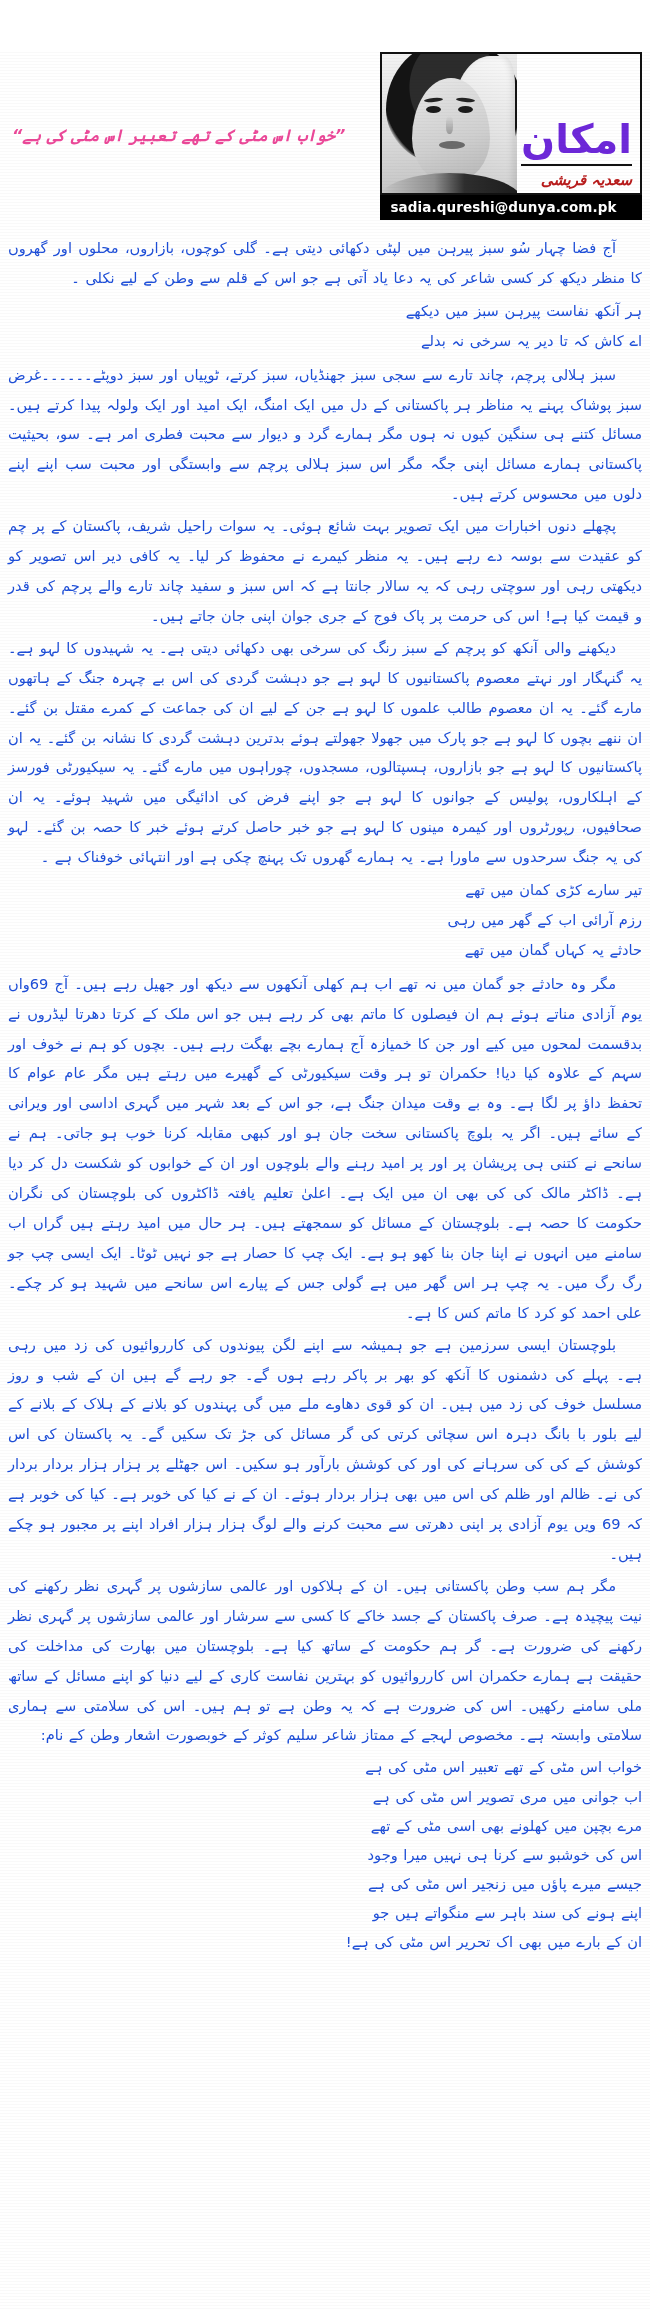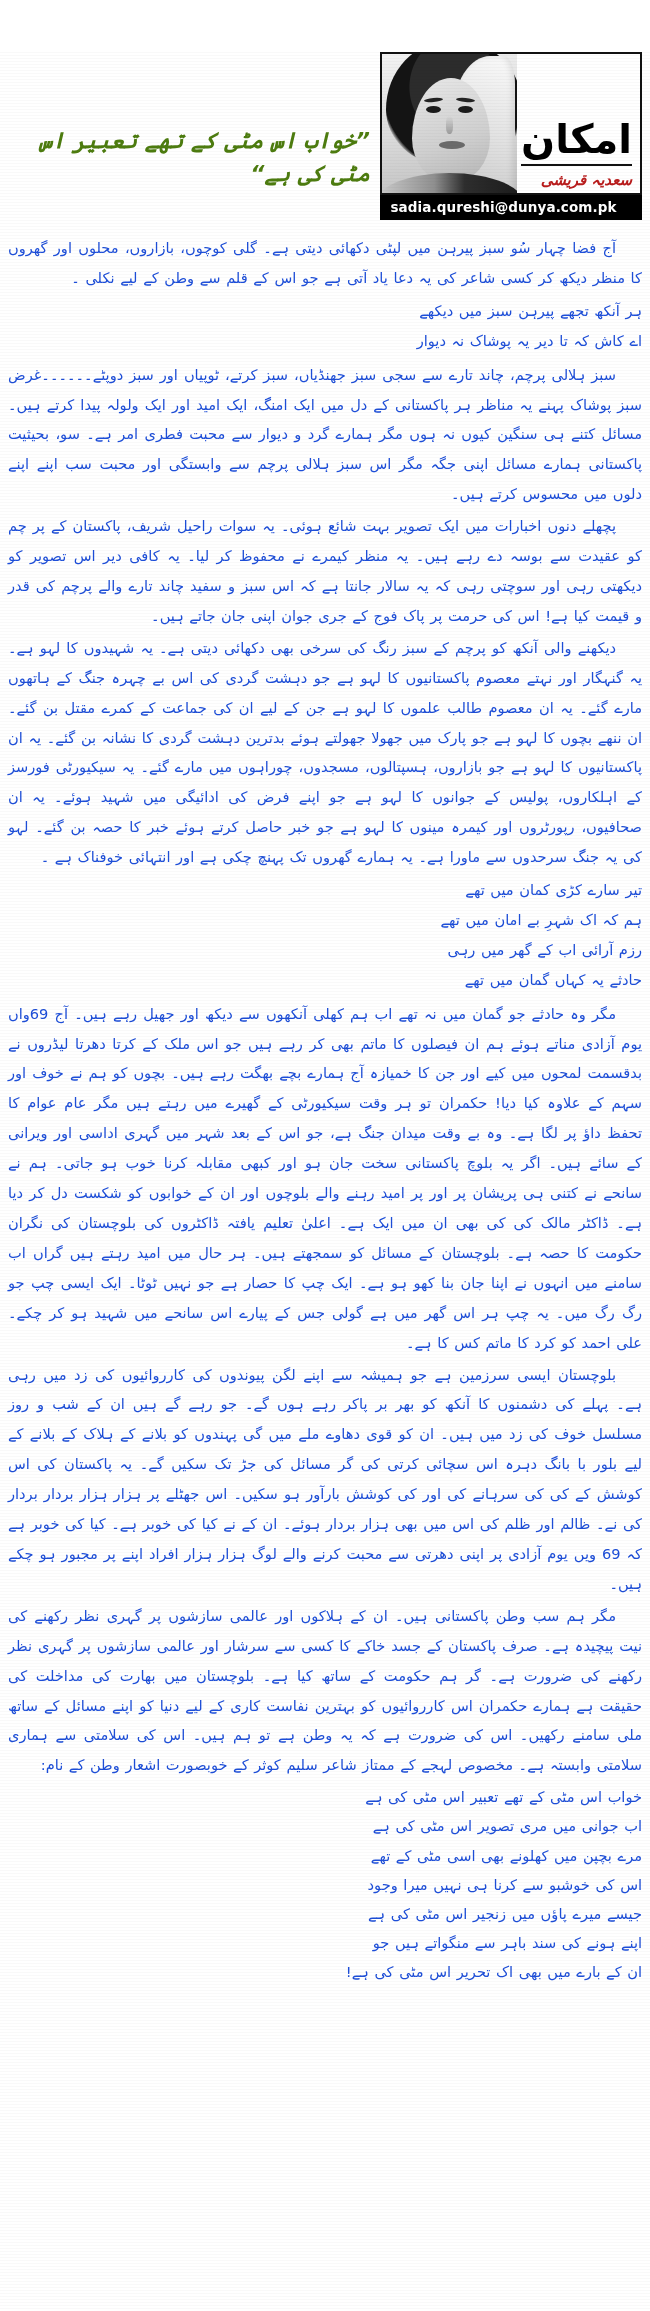--- a/index.html
+++ b/index.html
@@ -56,21 +56,21 @@
     align-items: flex-start;
     padding: 0 8px 4px 4px;
     box-sizing: border-box;
   }
   .column-title {
     font-family: "DejaVu Sans", "Liberation Sans", sans-serif;
     font-size: 40px;
     font-weight: 700;
     line-height: 1.05;
     letter-spacing: -0.5px;
-    color: #000000;
+    color: #6d28d9;
     margin: 0 0 2px 0;
     white-space: nowrap;
   }
   .title-rule {
     width: 100%;
     height: 2px;
     background: #111;
     margin: 2px 0 5px 0;
   }
   .author-name {
@@ -166,24 +166,24 @@
     letter-spacing: .1px;
     padding: 4px 15px 5px 0;
     direction: ltr;
   }
 
   .headline {
     position: absolute;
     top: 72px;
     right: 272px;
     left: 4px;
-    text-align: right;
-    font-size: 22px;
+    text-align: left;
+    font-size: 16px;
     font-weight: 700;
-    color: #4d7c0f;
+    color: #ec4899;
     line-height: 1.5;
     font-style: italic;
     padding-bottom: 4px;
   }
 
   
   .article {
     margin-top: 6px;
     font-size: 14.6px;
     line-height: 2.05;
@@ -263,31 +263,30 @@
     </div>
 
     <div class="email-bar">sadia.qureshi@dunya.com.pk</div>
   </div>
 
   <div class="article">
 
     <p>آج فضا چہار سُو سبز پیرہن میں لپٹی دکھائی دیتی ہے۔ گلی کوچوں، بازاروں، محلوں اور گھروں کا منظر دیکھ کر کسی شاعر کی یہ دعا یاد آتی ہے جو اس کے قلم سے وطن کے لیے نکلی ۔</p>
 
     <div class="verse-block">
-      <span class="verse-line">ہر آنکھ تجھے پیرہن سبز میں دیکھے</span>
-      <span class="verse-line">اے کاش کہ تا دیر یہ پوشاک نہ دیوار</span>
+      <span class="verse-line">ہر آنکھ نفاست پیرہن سبز میں دیکھے</span>
+      <span class="verse-line">اے کاش کہ تا دیر یہ سرخی نہ بدلے</span>
     </div>
 
     <p>سبز ہلالی پرچم، چاند تارے سے سجی سبز جھنڈیاں، سبز کرتے، ٹوپیاں اور سبز دوپٹے۔۔۔۔۔۔غرض سبز پوشاک پہنے یہ مناظر ہر پاکستانی کے دل میں ایک امنگ، ایک امید اور ایک ولولہ پیدا کرتے ہیں۔ مسائل کتنے ہی سنگین کیوں نہ ہوں مگر ہمارے گرد و دیوار سے محبت فطری امر ہے۔ سو، بحیثیت پاکستانی ہمارے مسائل اپنی جگہ مگر اس سبز ہلالی پرچم سے وابستگی اور محبت سب اپنے اپنے دلوں میں محسوس کرتے ہیں۔</p>
     <p>پچھلے دنوں اخبارات میں ایک تصویر بہت شائع ہوئی۔ یہ سوات راحیل شریف، پاکستان کے پر چم کو عقیدت سے بوسہ دے رہے ہیں۔ یہ منظر کیمرے نے محفوظ کر لیا۔ یہ کافی دیر اس تصویر کو دیکھتی رہی اور سوچتی رہی کہ یہ سالار جانتا ہے کہ اس سبز و سفید چاند تارے والے پرچم کی قدر و قیمت کیا ہے! اس کی حرمت پر پاک فوج کے جری جوان اپنی جان جاتے ہیں۔</p>
     <p>دیکھنے والی آنکھ کو پرچم کے سبز رنگ کی سرخی بھی دکھائی دیتی ہے۔ یہ شہیدوں کا لہو ہے۔ یہ گنہگار اور نہتے معصوم پاکستانیوں کا لہو ہے جو دہشت گردی کی اس بے چہرہ جنگ کے ہاتھوں مارے گئے۔ یہ ان معصوم طالب علموں کا لہو ہے جن کے لیے ان کی جماعت کے کمرے مقتل بن گئے۔ ان ننھے بچوں کا لہو ہے جو پارک میں جھولا جھولتے ہوئے بدترین دہشت گردی کا نشانہ بن گئے۔ یہ ان پاکستانیوں کا لہو ہے جو بازاروں، ہسپتالوں، مسجدوں، چوراہوں میں مارے گئے۔ یہ سیکیورٹی فورسز کے اہلکاروں، پولیس کے جوانوں کا لہو ہے جو اپنے فرض کی ادائیگی میں شہید ہوئے۔ یہ ان صحافیوں، رپورٹروں اور کیمرہ مینوں کا لہو ہے جو خبر حاصل کرتے ہوئے خبر کا حصہ بن گئے۔ لہو کی یہ جنگ سرحدوں سے ماورا ہے۔ یہ ہمارے گھروں تک پہنچ چکی ہے اور انتہائی خوفناک ہے ۔</p>
 
     <div class="verse-block">
       <span class="verse-line">تیر سارے کڑی کمان میں تھے</span>
-      <span class="verse-line">ہم کہ اک شہرِ بے امان میں تھے</span>
       <span class="verse-line">رزم آرائی اب کے گھر میں رہی</span>
       <span class="verse-line">حادثے یہ کہاں گمان میں تھے</span>
     </div>
 
     <p>مگر وہ حادثے جو گمان میں نہ تھے اب ہم کھلی آنکھوں سے دیکھ اور جھیل رہے ہیں۔ آج 69واں یوم آزادی مناتے ہوئے ہم ان فیصلوں کا ماتم بھی کر رہے ہیں جو اس ملک کے کرتا دھرتا لیڈروں نے بدقسمت لمحوں میں کیے اور جن کا خمیازہ آج ہمارے بچے بھگت رہے ہیں۔ بچوں کو ہم نے خوف اور سہم کے علاوہ کیا دیا! حکمران تو ہر وقت سیکیورٹی کے گھیرے میں رہتے ہیں مگر عام عوام کا تحفظ داؤ پر لگا ہے۔ وہ بے وقت میدان جنگ ہے، جو اس کے بعد شہر میں گہری اداسی اور ویرانی کے سائے ہیں۔ اگر یہ بلوچ پاکستانی سخت جان ہو اور کبھی مقابلہ کرنا خوب ہو جاتی۔ ہم نے سانحے نے کتنی ہی پریشان پر اور پر امید رہنے والے بلوچوں اور ان کے خوابوں کو شکست دل کر دیا ہے۔ ڈاکٹر مالک کی کی بھی ان میں ایک ہے۔ اعلیٰ تعلیم یافتہ ڈاکٹروں کی بلوچستان کی نگران حکومت کا حصہ ہے۔ بلوچستان کے مسائل کو سمجھتے ہیں۔ ہر حال میں امید رہتے ہیں گراں اب سامنے میں انہوں نے اپنا جان بنا کھو ہو ہے۔ ایک چپ کا حصار ہے جو نہیں ٹوٹا۔ ایک ایسی چپ جو رگ رگ میں۔ یہ چپ ہر اس گھر میں ہے گولی جس کے پیارے اس سانحے میں شہید ہو کر چکے۔ علی احمد کو کرد کا ماتم کس کا ہے۔</p>
     <p>بلوچستان ایسی سرزمین ہے جو ہمیشہ سے اپنے لگن پیوندوں کی کارروائیوں کی زد میں رہی ہے۔ پہلے کی دشمنوں کا آنکھ کو بھر بر پاکر رہے ہوں گے۔ جو رہے گے ہیں ان کے شب و روز مسلسل خوف کی زد میں ہیں۔ ان کو قوی دھاوے ملے میں گی پہندوں کو بلانے کے ہلاک کے بلانے کے لیے بلور با بانگ دہرہ اس سچائی کرتی کی گر مسائل کی جڑ تک سکیں گے۔ یہ پاکستان کی اس کوشش کے کی کی سرہانے کی اور کی کوشش بارآور ہو سکیں۔ اس جھٹلے پر ہزار ہزار بردار بردار کی نے۔ ظالم اور ظلم کی اس میں بھی ہزار بردار ہوئے۔ ان کے نے کیا کی خوبر ہے۔ کیا کی خوبر ہے کہ 69 ویں یوم آزادی پر اپنی دھرتی سے محبت کرنے والے لوگ ہزار ہزار افراد اپنے پر مجبور ہو چکے ہیں۔</p>
     <p>مگر ہم سب وطن پاکستانی ہیں۔ ان کے ہلاکوں اور عالمی سازشوں پر گہری نظر رکھنے کی نیت پیچیدہ ہے۔ صرف پاکستان کے جسد خاکے کا کسی سے سرشار اور عالمی سازشوں پر گہری نظر رکھنے کی ضرورت ہے۔ گر ہم حکومت کے ساتھ کیا ہے۔ بلوچستان میں بھارت کی مداخلت کی حقیقت ہے ہمارے حکمران اس کارروائیوں کو بہترین نفاست کاری کے لیے دنیا کو اپنے مسائل کے ساتھ ملی سامنے رکھیں۔ اس کی ضرورت ہے کہ یہ وطن ہے تو ہم ہیں۔ اس کی سلامتی سے ہماری سلامتی وابستہ ہے۔ مخصوص لہجے کے ممتاز شاعر سلیم کوثر کے خوبصورت اشعار وطن کے نام:</p>
 
     <div class="closing-poem">
       <span class="verse-line">خواب اس مٹی کے تھے تعبیر اس مٹی کی ہے</span>

